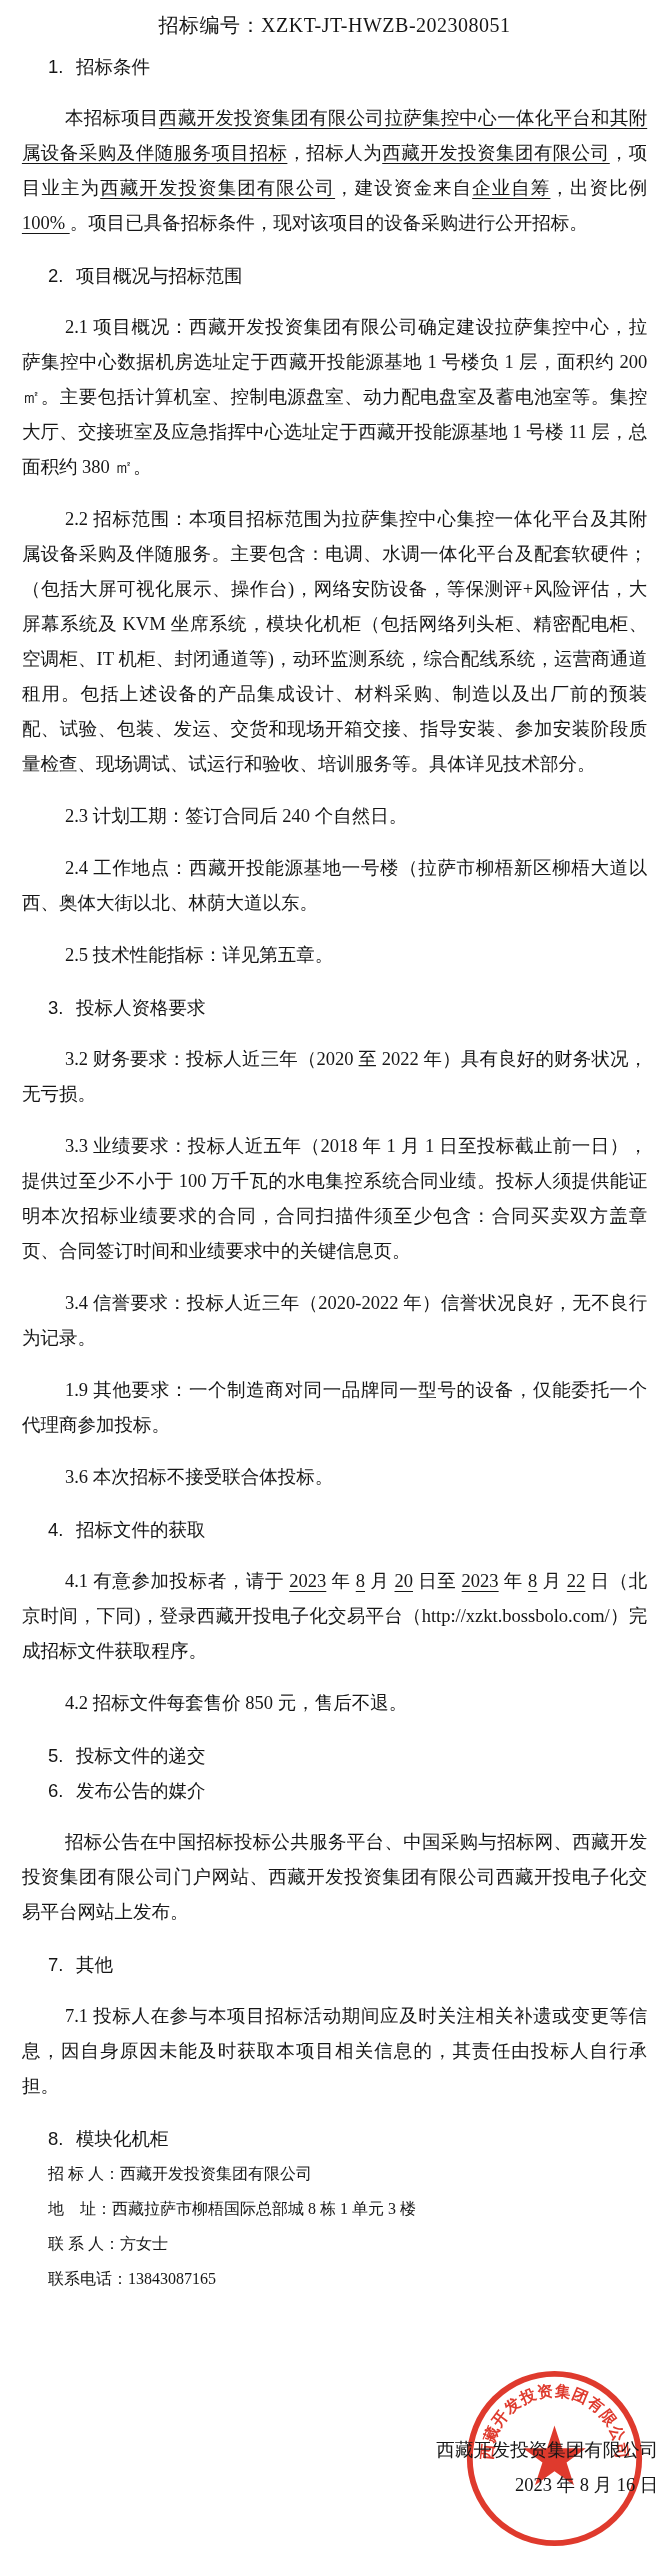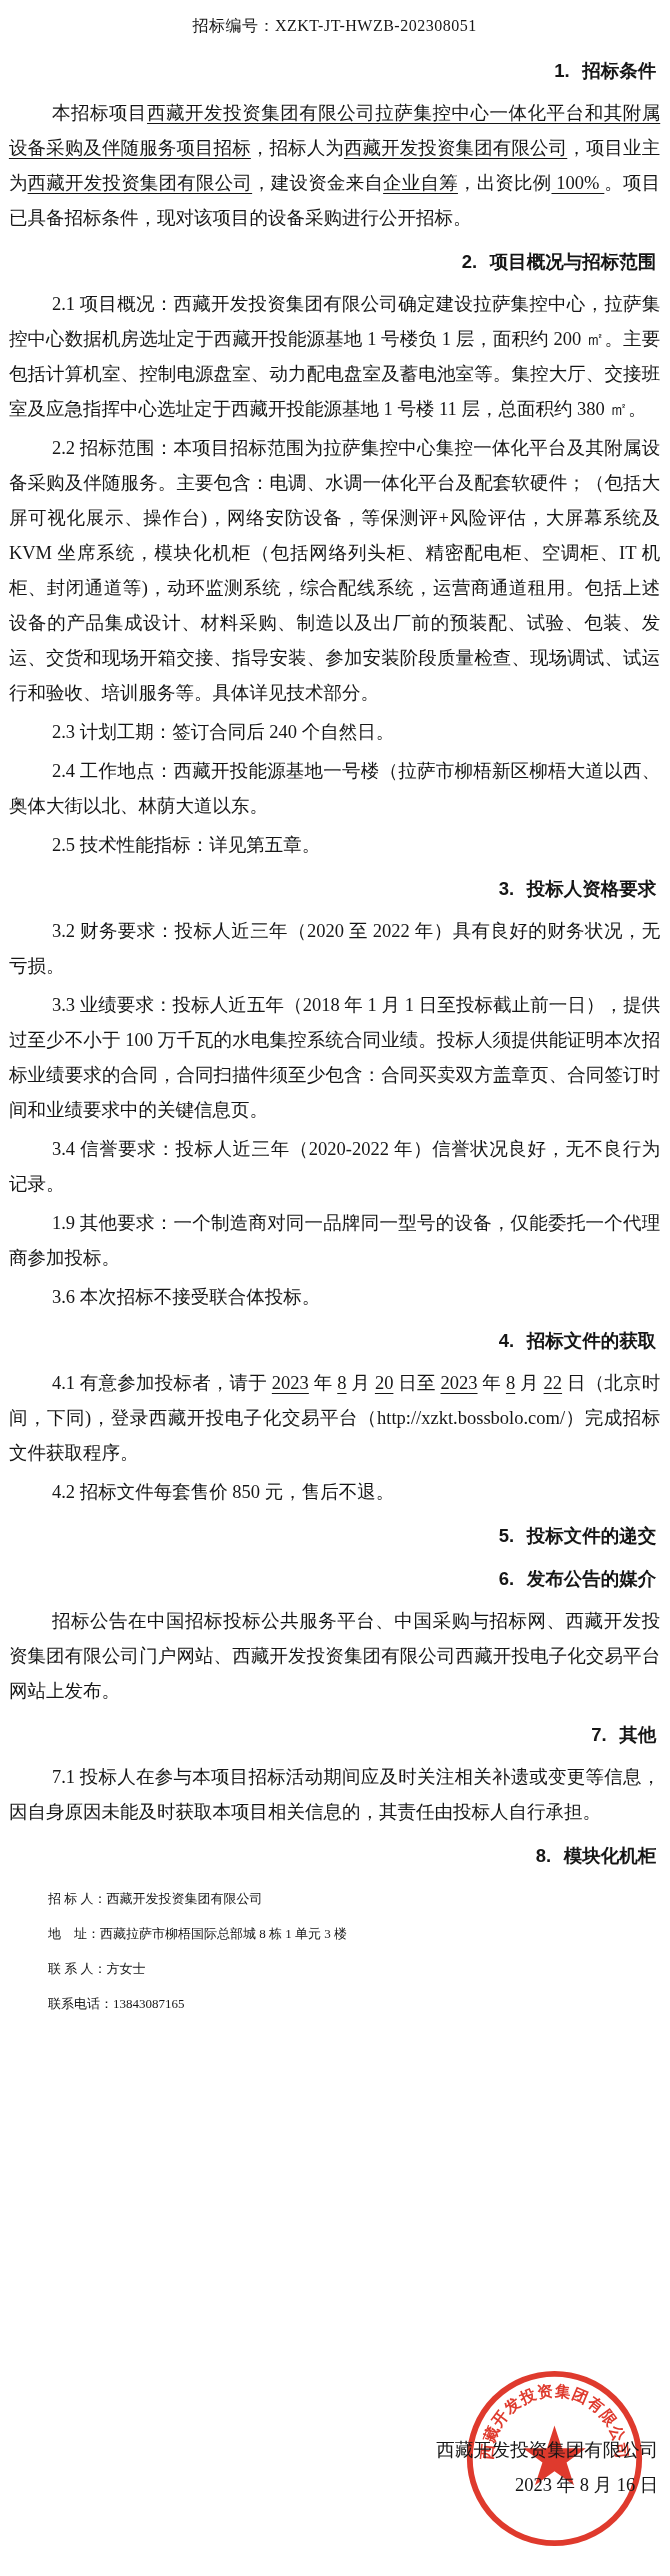--- a/index.html
+++ b/index.html
@@ -3,36 +3,36 @@
 <meta charset="utf-8">
 <style>
   html,body{margin:0;padding:0;}
   body{
     width:670px;height:2576px;position:relative;overflow:hidden;
     background:#ffffff;color:#161616;
     font-family:"Liberation Serif","DejaVu Serif",serif;
   }
   .page{padding:5.8px 5.8px 0 4.9px;}
   .doc-title{
-    text-align:center;font-size:16px;line-height:39px;
+    text-align:center;font-size:20px;line-height:39px;
     letter-spacing:0.5px;margin:0 0 3.9px 0;font-weight:normal;
   }
   .sec{
     font-family:"Liberation Sans","DejaVu Sans",sans-serif;
-    font-weight:bold;font-size:18.5px;line-height:35px;
-    margin:8px;padding-left:43px;text-align:right;
+    font-weight:normal;font-size:18.5px;line-height:35px;
+    margin:0;padding-left:43px;
   }
   .snum{margin-right:12.6px;}
   .para{
-    font-size:18.5px;line-height:35px;margin:4px;
+    font-size:18.5px;line-height:35px;margin:17px;
     text-align:justify;text-indent:43px;
   }
   .u{text-decoration:underline;text-underline-offset:3.9px;}
   .cline{
-    font-size:13px;line-height:35px;margin:0;padding-left:43px;
+    font-size:16px;line-height:35px;margin:0;padding-left:43px;
   }
   .clabel{white-space:pre;}
   .sig-block{
     position:absolute;right:11.7px;top:2433px;z-index:2;
     text-align:right;font-size:18.5px;line-height:35px;
   }
   .stamp{
     position:absolute;left:463px;top:2367px;width:183px;height:183px;z-index:1;
     opacity:0.92;
   }

